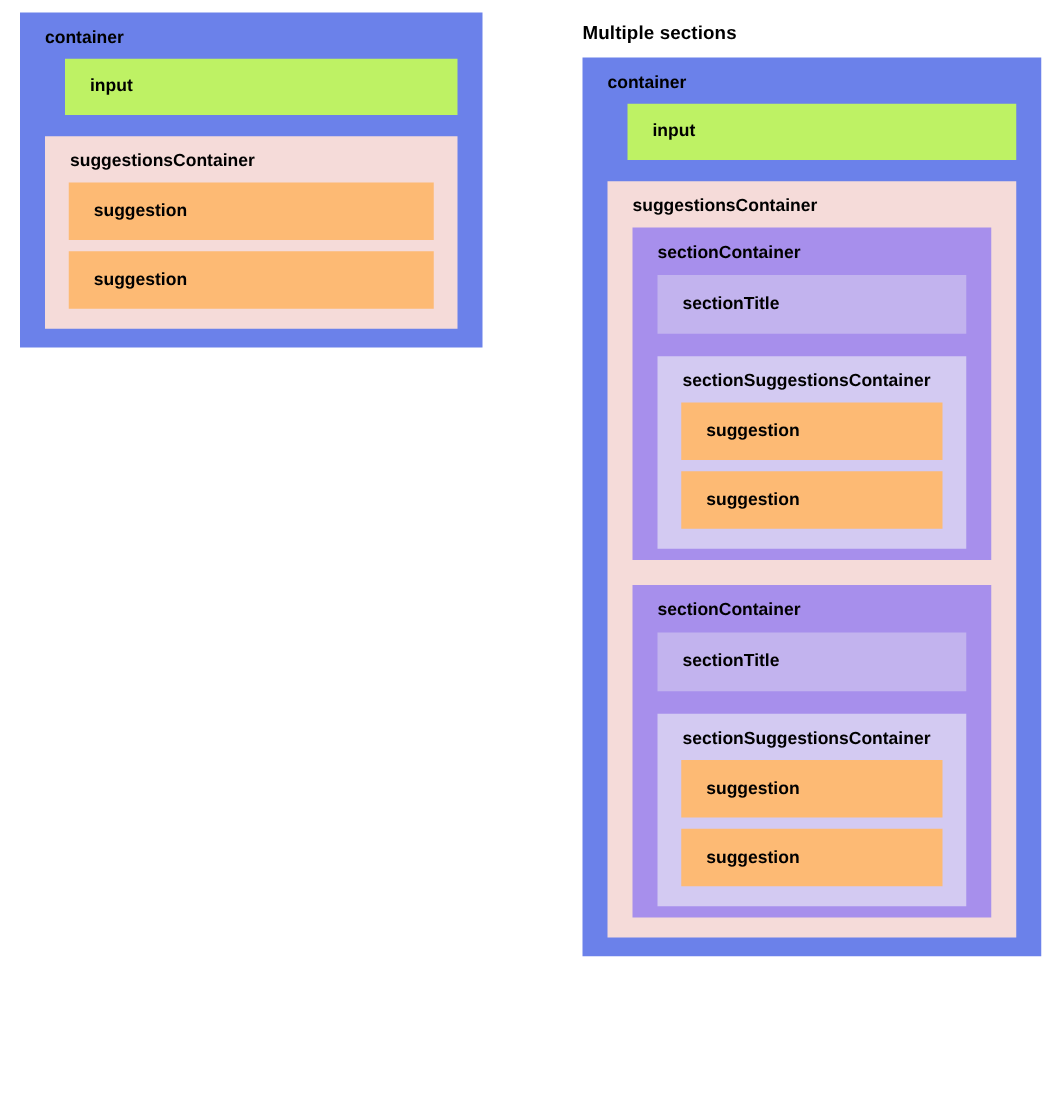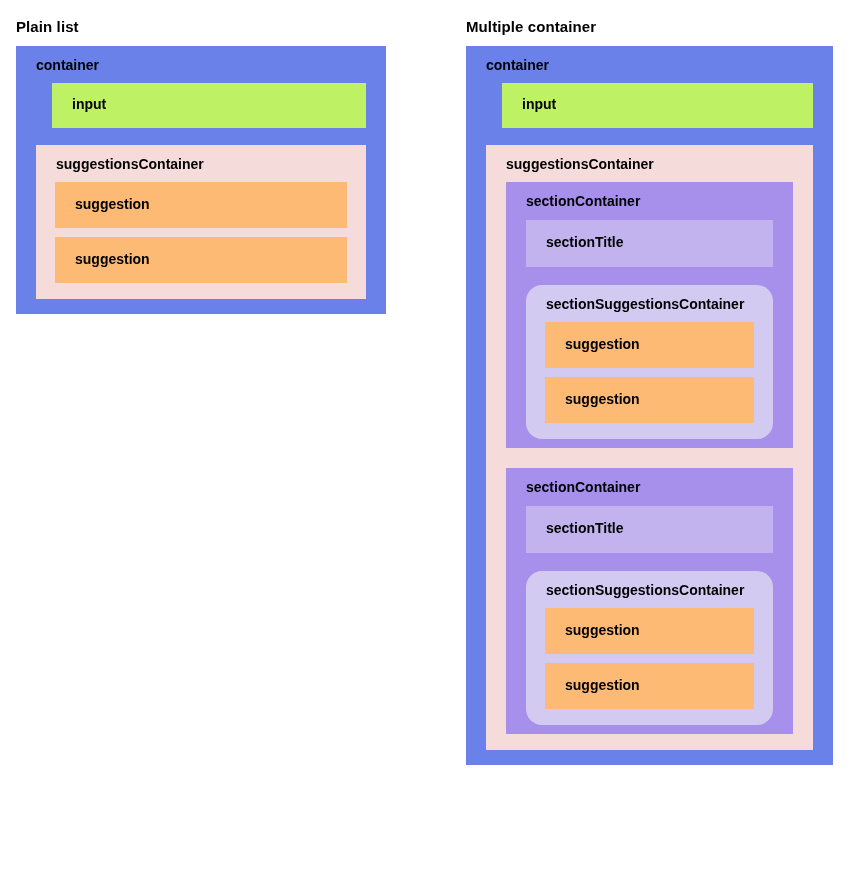--- a/index.html
+++ b/index.html
@@ -86,34 +86,32 @@
     background: #c2b3ee;
     margin: 10px 20px 0 20px;
     height: 47px;
   }
   .box-section-title > .box-label { padding: 14px 0 0 20px; }
 
   .box-section-suggestions {
     background: #d3caf2;
     margin: 18px 20px 0 20px;
     padding-bottom: 16px;
-    border-radius: 16px;
   }
 
   
   .box-section + .box-section { margin-top: 20px; }
 </style>
 </head>
 <body>
 
 <div class="page">
 
   <div class="panel-col col-left">
 
-    <h2 class="section-heading">Plain list</h2>
 
     <div class="box box-container">
 
       <span class="box-label">container</span>
 
       <div class="box box-input">
         <span class="box-label">input</span>
       </div>
 
       <div class="box box-suggestions">
@@ -127,21 +125,21 @@
         <div class="box box-suggestion">
           <span class="box-label">suggestion</span>
         </div>
 
       </div>
     </div>
   </div>
 
   <div class="panel-col col-right">
 
-    <h2 class="section-heading">Multiple container</h2>
+    <h2 class="section-heading">Multiple sections</h2>
 
     <div class="box box-container">
 
       <span class="box-label">container</span>
 
       <div class="box box-input">
         <span class="box-label">input</span>
       </div>
 
       <div class="box box-suggestions">

